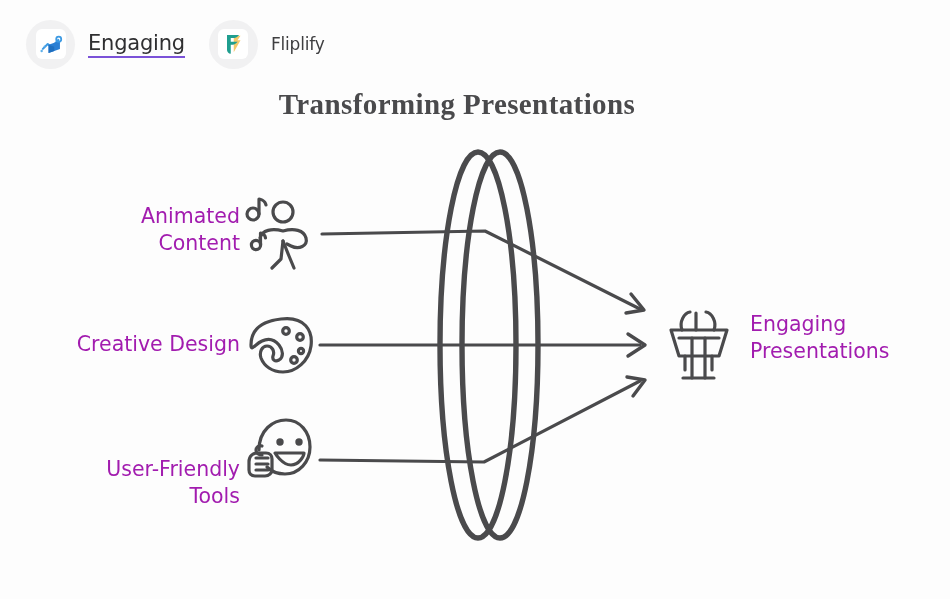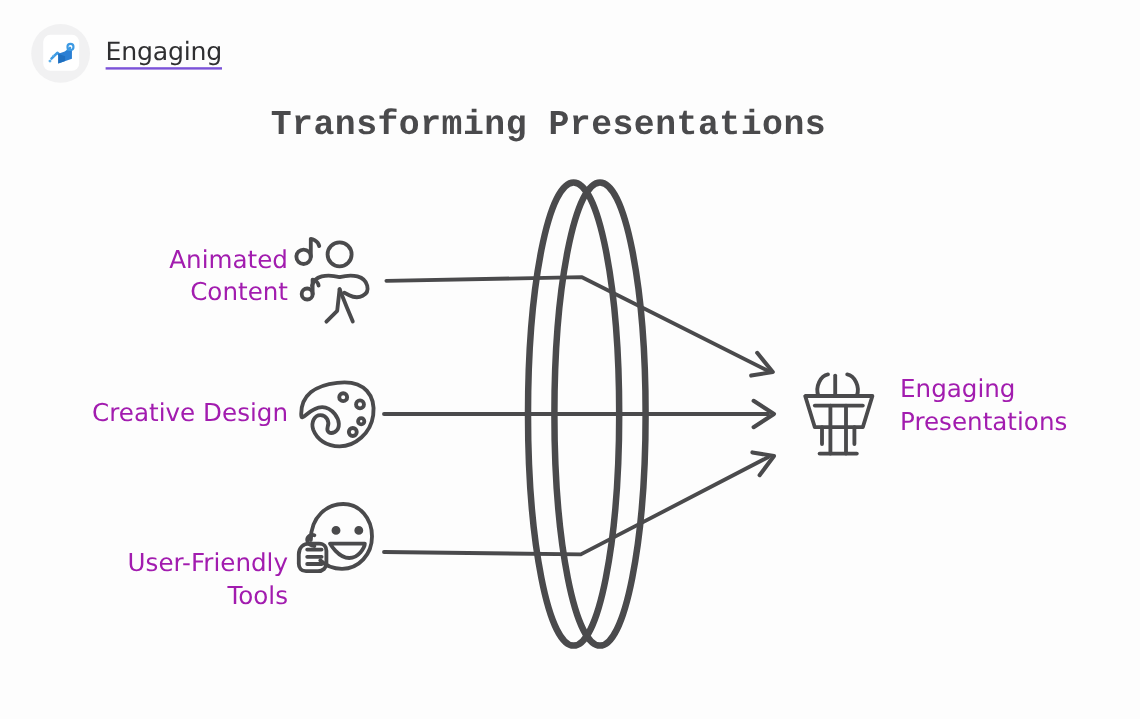--- a/index.html
+++ b/index.html
@@ -71,21 +71,21 @@
     color: #3f3f41;
   }
 
   
   #page-title {
     position: absolute;
     left: 0;
     top: 88px;
     width: 914px;
     text-align: center;
-    font-family: Liberation Mono, monospace;
+    font-family: Liberation Serif, serif;
     font-weight: bold;
     font-size: 29px;
     letter-spacing: 0.4px;
     color: #4a4a4c;
   }
 
   
   #diagram {
     position: absolute;
     left: 0;
@@ -125,20 +125,31 @@
           <path d="M13 17 L13 27 L20 24.5 L20 19.5 Z" fill="#1e6fc0"></path>
           <circle cx="25.5" cy="10" r="3.1" fill="none" stroke="#3d9ae3" stroke-width="2.2"></circle>
           <circle cx="4.5" cy="24.5" r="1.5" fill="#5fb0ea"></circle>
           <circle cx="8" cy="19" r="1.1" fill="#5fb0ea"></circle>
         </svg>
       </span>
     </span>
     <span class="brand-name" id="anifuzion-name">Engaging</span>
   </div>
 
+  <div class="brand-item" id="brand-fliplify">
+    <span class="logo-circle">
+      <span class="logo-tile">
+        <svg width="24" height="24" viewBox="0 0 32 32">
+          <path d="M17 5 L26 5 L22 11 L26 11 L17 27 Z" fill="#f5c96b"></path>
+          <path d="M8 4 C8 4 20 4 24 4 C24 4 21 8 18 8 L13 8 L13 13 L22 13 C22 13 19 17 16 17 L13 17 L13 29 C10 29 8 26 8 24 Z" fill="#1f9e8f"></path>
+        </svg>
+      </span>
+    </span>
+    <span class="brand-name" id="fliplify-name">Fliplify</span>
+  </div>
 
 </div>
 
 <div id="page-title">Transforming Presentations</div>
 
 <svg id="diagram" viewBox="0 0 950 599">
 
   <g fill="none" stroke="#4a4a4c" stroke-width="3.2" stroke-linecap="round" stroke-linejoin="round">
     <path d="M322 234 L485 231 L640 309"></path>
     <path d="M320 345 L640 345"></path>

